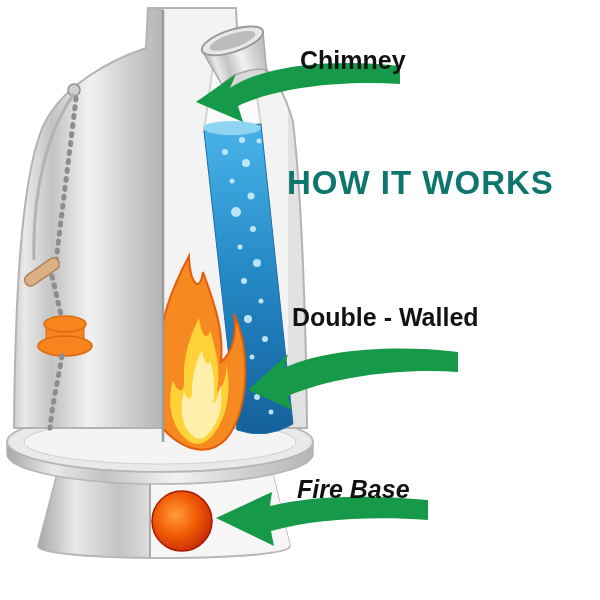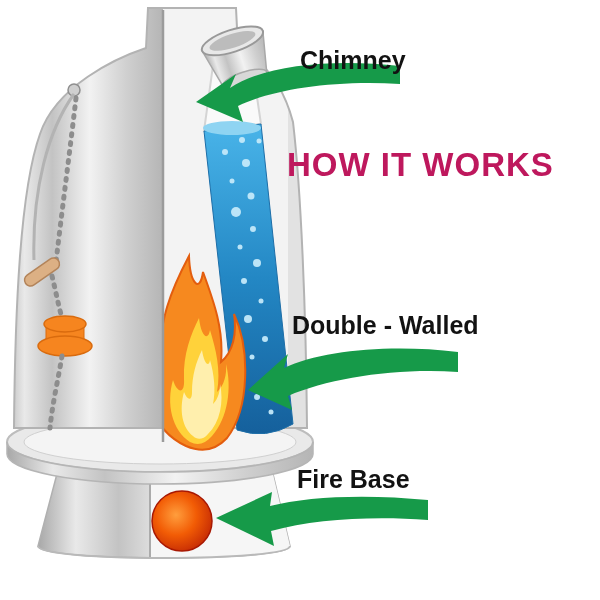--- a/index.html
+++ b/index.html
@@ -1,23 +1,23 @@
 <!DOCTYPE html>
 <html><head>
 <meta charset="utf-8">
 <style>
   html,body{margin:0;padding:0;background:#fff;}
   .canvas{position:relative;width:600px;height:568px;background:#ffffff;overflow:hidden;
           font-family:"Liberation Sans",sans-serif;}
   .canvas svg{position:absolute;left:0;top:0;}
   .lbl{position:absolute;font-weight:bold;color:#121212;font-size:25px;white-space:nowrap;}
   .lbl-chimney{left:300px;top:46px;}
-  .lbl-title{left:287px;top:146px;font-size:33px;color:#be185d;letter-spacing:1px;}
-  .lbl-dw{left:292px;top:300px;line-height:34px;margin-top:8px;}
-  .lbl-firebase{left:297px;top:465px;}
+  .lbl-title{left:287px;top:164px;font-size:33px;color:#0f766e;letter-spacing:1px;}
+  .lbl-dw{left:292px;top:300px;line-height:34px;}
+  .lbl-firebase{left:297px;top:475px;font-style:italic;}
 </style>
 </head>
 <body>
 
 <div class="canvas">
 
 <svg width="600" height="600" viewBox="0 0 600 600">
   <defs>
     <linearGradient id="metalH" x1="0" y1="0" x2="1" y2="0">
       <stop offset="0" stop-color="#a8a8a8"></stop>

